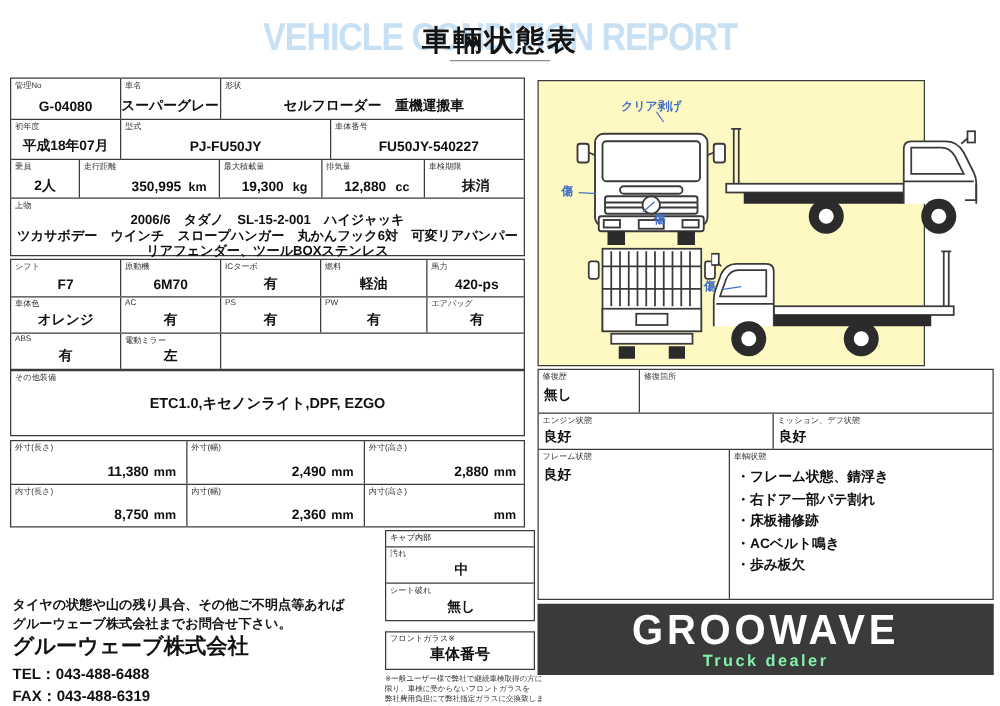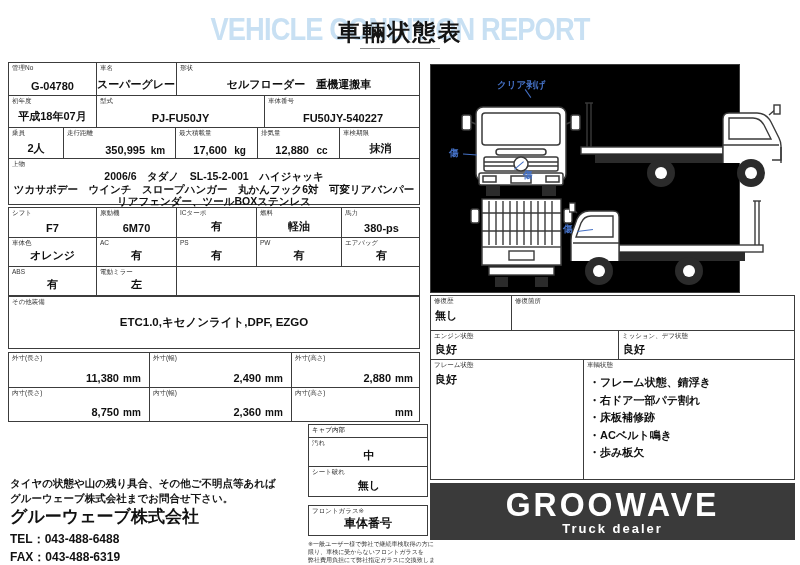--- a/index.html
+++ b/index.html
@@ -34,47 +34,47 @@
   
   .note-line{position:absolute;left:10px;font-size:10.5px;font-weight:bold;color:#141414;white-space:nowrap;}
   .company{position:absolute;left:10px;font-size:17px;font-weight:bold;color:#111;white-space:nowrap;}
   .telfax{position:absolute;left:10px;font-size:12px;font-weight:bold;color:#111;white-space:nowrap;}
   
   .cab-header{height:13px;border-bottom:1px solid #3c3c3c;font-size:6.5px;padding:1px 0 0 3px;box-sizing:border-box;}
   
   .footnote{position:absolute;left:308px;top:540px;width:130px;font-size:6px;line-height:8px;color:#333;}
   
   .diagram{position:absolute;left:430px;top:64px;width:310px;height:229px;border:1px solid #3c3c3c;
-           box-sizing:border-box;background:#000000;}
+           box-sizing:border-box;background:#fef9c3;}
   .truck{position:absolute;}
   .annot{position:absolute;color:#4470c4;font-weight:bold;font-size:9.5px;white-space:nowrap;}
   .leader{position:absolute;background:#4470c4;height:1px;}
   .state-list{position:absolute;left:5px;top:14px;font-size:11px;font-weight:bold;line-height:17.5px;color:#101010;}
   
   .logo{position:absolute;left:430px;top:483px;width:365px;height:57px;background:#3a3a3a;
         display:flex;flex-direction:column;align-items:center;justify-content:center;}
   .logo-brand{color:#fff;font-weight:bold;font-size:32px;letter-spacing:3px;line-height:32px;
               transform:scaleY(1.05);}
-  .logo-tag{color:#ffffff;font-weight:bold;font-size:13px;letter-spacing:2px;margin-top:1px;}
+  .logo-tag{color:#86efac;font-weight:bold;font-size:13px;letter-spacing:2px;margin-top:1px;}
   svg{display:block;}
 </style>
 </head>
 <body>
 
 <div id="page">
 
   <div class="title-en">VEHICLE CONDITION REPORT</div>
   <div class="title-ja">車輛状態表</div>
   <div class="title-underline"></div>
 
   <div class="tbl" style="left:8px;top:62px;width:412px;">
     <div class="row" style="height:32px;">
       <div class="cell" style="width:87px;">
         <span class="lbl">管理No</span>
-        <span class="val">G-04780</span>
+        <span class="val">G-04080</span>
       </div>
       <div class="cell" style="width:80px;">
         <span class="lbl">車名</span>
         <span class="val">スーパーグレート</span>
       </div>
       <div class="cell" style="width:245px;">
         <span class="lbl">形状</span>
         <span class="val">セルフローダー　重機運搬車</span>
       </div>
     </div>
@@ -100,21 +100,21 @@
       <div class="cell" style="width:112px;">
         <span class="lbl">走行距離</span>
         <span class="valrow">
           <span class="num">350,995</span>
           <span class="unit">km</span>
         </span>
       </div>
       <div class="cell" style="width:82px;">
         <span class="lbl">最大積載量</span>
         <span class="valrow">
-          <span class="num">17,600</span>
+          <span class="num">19,300</span>
           <span class="unit">kg</span>
         </span>
       </div>
       <div class="cell" style="width:82px;">
         <span class="lbl">排気量</span>
         <span class="valrow">
           <span class="num">12,880</span>
           <span class="unit">cc</span>
         </span>
       </div>
@@ -147,21 +147,21 @@
       <div class="cell" style="width:80px;">
         <span class="lbl">ICターボ</span>
         <span class="val">有</span>
       </div>
       <div class="cell" style="width:85px;">
         <span class="lbl">燃料</span>
         <span class="val">軽油</span>
       </div>
       <div class="cell" style="width:80px;">
         <span class="lbl">馬力</span>
-        <span class="val">380-ps</span>
+        <span class="val">420-ps</span>
       </div>
     </div>
     <div class="row" style="height:29px;">
       <div class="cell" style="width:87px;">
         <span class="lbl">車体色</span>
         <span class="val">オレンジ</span>
       </div>
       <div class="cell" style="width:80px;">
         <span class="lbl">AC</span>
         <span class="val">有</span>

